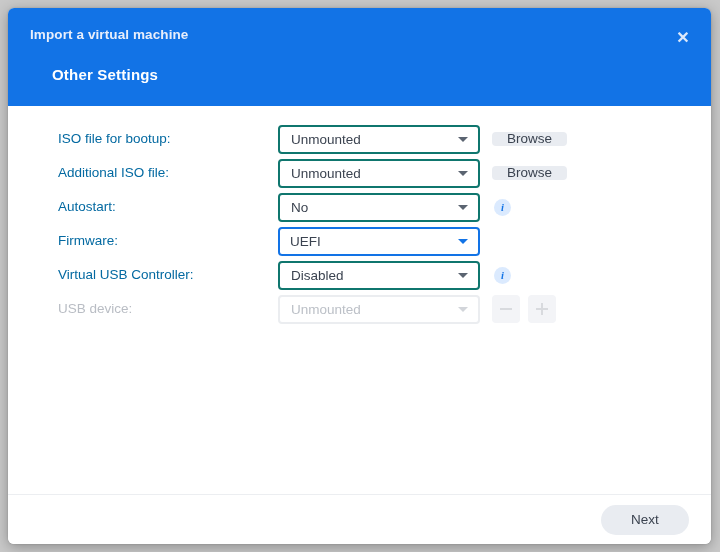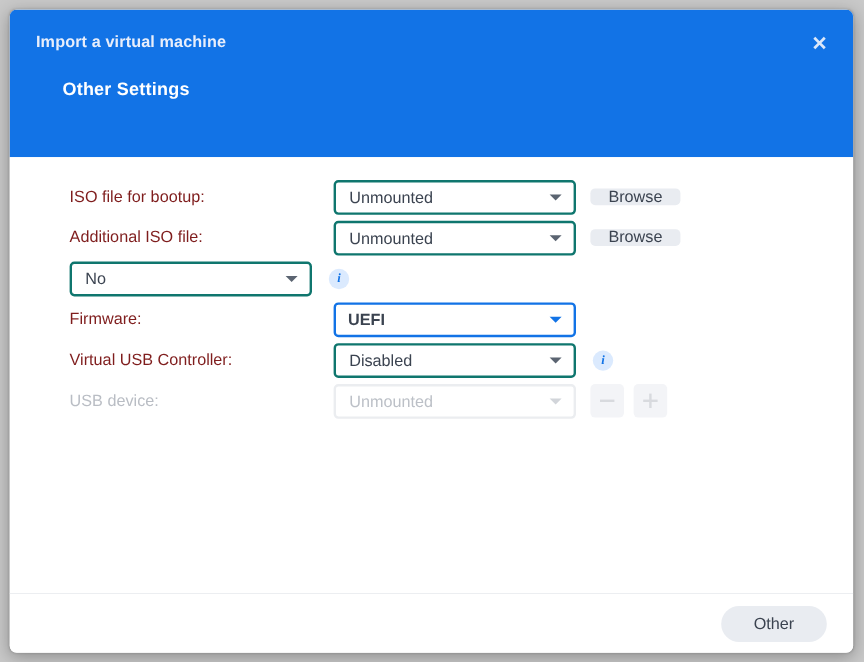--- a/index.html
+++ b/index.html
@@ -28,21 +28,21 @@
     border-radius: 6px;
     box-shadow: 0 3px 14px rgba(0,0,0,0.30), 0 0 2px rgba(0,0,0,0.18);
     overflow: hidden;
     display: flex;
     flex-direction: column;
   }
 
   
   .header {
     position: relative;
-    height: 123px;
+    height: 98px;
     background: #1273e6;
     flex: 0 0 auto;
     color: #ffffff;
   }
   .header-title {
     position: absolute;
     left: 22px;
     top: 19px;
     font-size: 13.5px;
     font-weight: bold;
@@ -89,21 +89,21 @@
     display: flex;
     align-items: center;
     height: 34px;
     margin-bottom: 0;
     padding-left: 50px;
   }
   .form-label {
     width: 220px;
     flex: 0 0 220px;
     font-size: 13.5px;
-    color: #7f1d1d;
+    color: #0369a1;
     line-height: 1;
     white-space: nowrap;
   }
   .form-label.disabled { color: #b9bdc4; }
 
   
   .select {
     position: relative;
     width: 202px;
     height: 29px;
@@ -126,21 +126,20 @@
     margin-top: -2px;
     width: 0;
     height: 0;
     border-left: 5px solid transparent;
     border-right: 5px solid transparent;
     border-top: 5px solid #5b6471;
   }
   .select.focused {
     border: 2px solid #1273e6;
     padding: 0 26px 0 10px;
-    font-weight: bold;
   }
   .select.focused .caret { border-top-color: #1273e6; }
   .select.disabled {
     background: #ffffff;
     border-color: #ebedf0;
     color: #bcc0c7;
     cursor: default;
   }
   .select.disabled .caret { border-top-color: #d2d5da; }
 
@@ -266,20 +265,21 @@
         </div>
         <div class="form-row">
           <div class="form-label">Additional ISO file:</div>
           <div class="select">
             <span>Unmounted</span>
             <span class="caret"></span>
           </div>
           <button class="browse-btn">Browse</button>
         </div>
         <div class="form-row">
+          <div class="form-label">Autostart:</div>
           <div class="select">
             <span>No</span>
             <span class="caret"></span>
           </div>
           <div class="info-icon">i</div>
         </div>
         <div class="form-row">
           <div class="form-label">Firmware:</div>
           <div class="select focused">
             <span>UEFI</span>
@@ -307,16 +307,16 @@
             <button class="step-btn" disabled="">
               <span class="bar-h"></span>
               <span class="bar-v"></span>
             </button>
           </div>
         </div>
       </div>
   </div>
 
   <div class="footer">
-    <button class="btn-pill btn-back">Other</button>
+    <button class="btn-pill btn-back">Next</button>
   </div>
 
 </div>
 
 </body></html>

